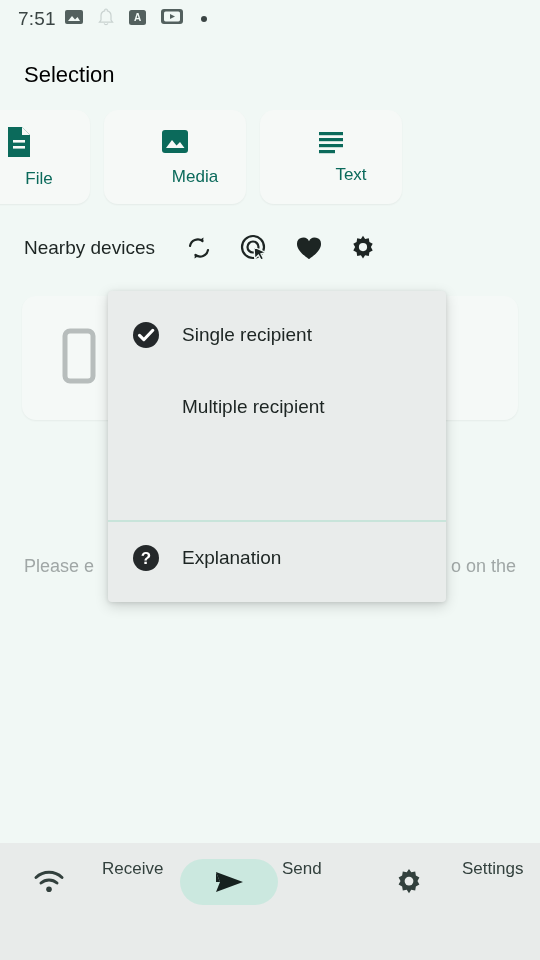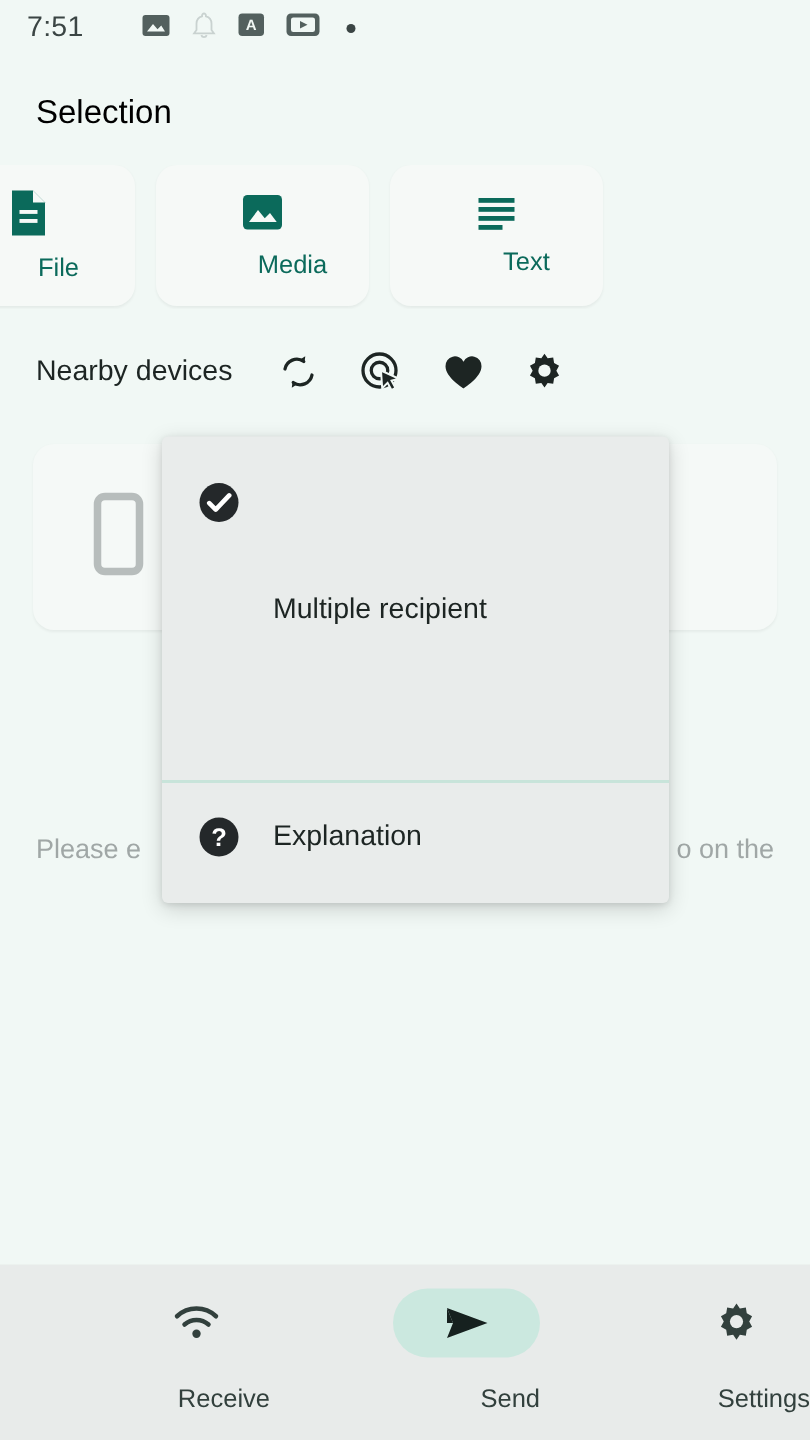--- a/index.html
+++ b/index.html
@@ -16,21 +16,21 @@
     position: relative;
     -webkit-font-smoothing: antialiased;
   }
 
   
   .status-bar {
     height: 38px;
     display: flex;
     align-items: center;
     padding: 0 18px;
-    gap: 30px;
+    gap: 0;
   }
   .status-time {
     font-size: 19px;
     color: #3b4544;
     letter-spacing: 0.2px;
     margin-right: 8px;
   }
   .status-icons {
     display: flex;
     align-items: center;
@@ -177,23 +177,23 @@
     width: 540px;
     height: 117px;
     background: #e8ebea;
     display: flex;
     align-items: flex-start;
     padding-top: 16px;
   }
   .nav-item {
     flex: 1;
     display: flex;
-    flex-direction: column;
-    align-items: flex-end;
-    gap: 18px;
+    flex-direction: row;
+    align-items: flex-start;
+    gap: 4px;
   }
   .nav-pill {
     width: 98px;
     height: 46px;
     border-radius: 23px;
     display: flex;
     align-items: center;
     justify-content: center;
     line-height: 0;
   }
@@ -331,20 +331,21 @@
 
 <div class="menu">
 
   <div class="menu-item">
     <span class="mi-icon">
       <svg width="30" height="30" viewBox="0 0 30 30">
           <circle cx="15" cy="15" r="13" fill="#24282a"></circle>
           <path d="M8.5 15.4l4.3 4.3 9-9.4" fill="none" stroke="#ffffff" stroke-width="3.1" stroke-linecap="round" stroke-linejoin="round"></path>
         </svg>
     </span>
+    <span class="mi-label">Single recipient</span>
   </div>
 
   <div class="menu-item">
     <span class="mi-icon"></span>
     <span class="mi-label">Multiple recipient</span>
   </div>
 
   <div class="menu-item">
     <span class="mi-icon"></span>
   </div>

